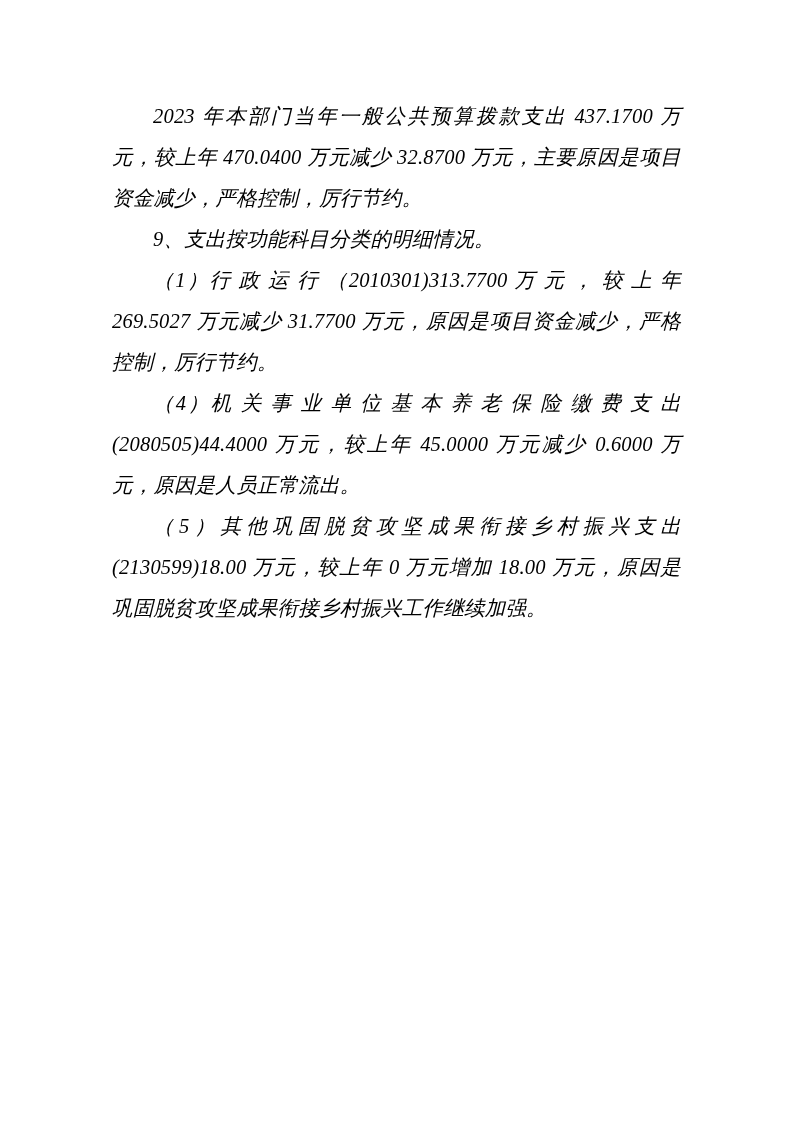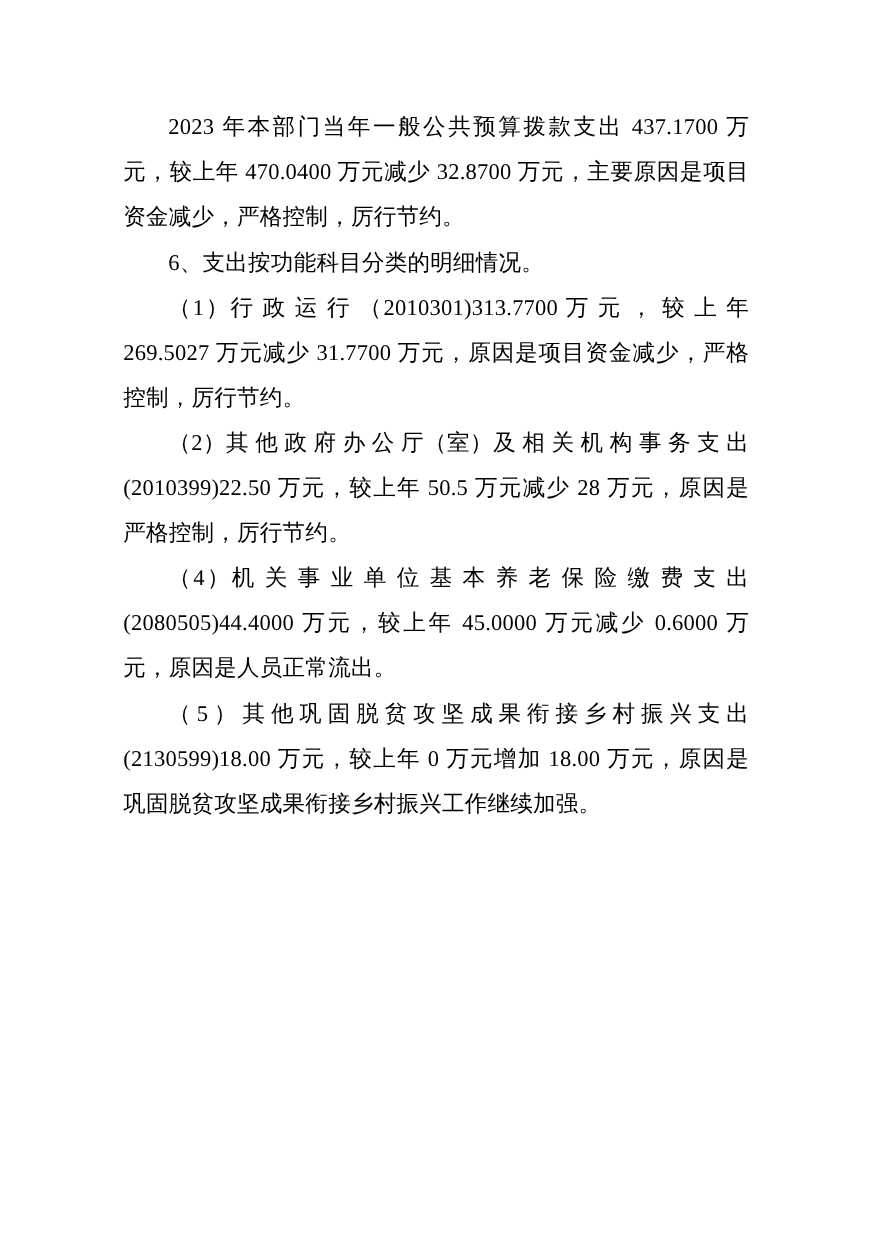--- a/index.html
+++ b/index.html
@@ -25,27 +25,27 @@
   .doc-body {
     font-size: 20.5px;
     line-height: 41px;
     text-align: justify;
     text-justify: inter-ideograph;
     letter-spacing: 0.2px;
   }
   p.para {
     margin: 0 0 0 0;
     text-indent: 2em;
+    font-style: italic;
   }
 </style>
 </head>
 <body>
 
 <div class="page">
   <div class="doc-body">
     <p class="para">2023 年本部门当年一般公共预算拨款支出 437.1700 万元，较上年 470.0400 万元减少 32.8700 万元，主要原因是项目资金减少，严格控制，厉行节约。</p>
-    <p class="para">6、支出按功能科目分类的明细情况。</p>
+    <p class="para">9、支出按功能科目分类的明细情况。</p>
     <p class="para">（1）行 政 运 行 （2010301)313.7700 万 元 ， 较 上 年 269.5027 万元减少 31.7700 万元，原因是项目资金减少，严格控制，厉行节约。</p>
-    <p class="para">（2）其 他 政 府 办 公 厅（室）及 相 关 机 构 事 务 支 出 (2010399)22.50 万元，较上年 50.5 万元减少 28 万元，原因是严格控制，厉行节约。</p>
     <p class="para">（4）机 关 事 业 单 位 基 本 养 老 保 险 缴 费 支 出 (2080505)44.4000 万元，较上年 45.0000 万元减少 0.6000 万元，原因是人员正常流出。</p>
     <p class="para">（5）其他巩固脱贫攻坚成果衔接乡村振兴支出(2130599)18.00 万元，较上年 0 万元增加 18.00 万元，原因是巩固脱贫攻坚成果衔接乡村振兴工作继续加强。</p>
   </div>
 </div>
 
 </body></html>

